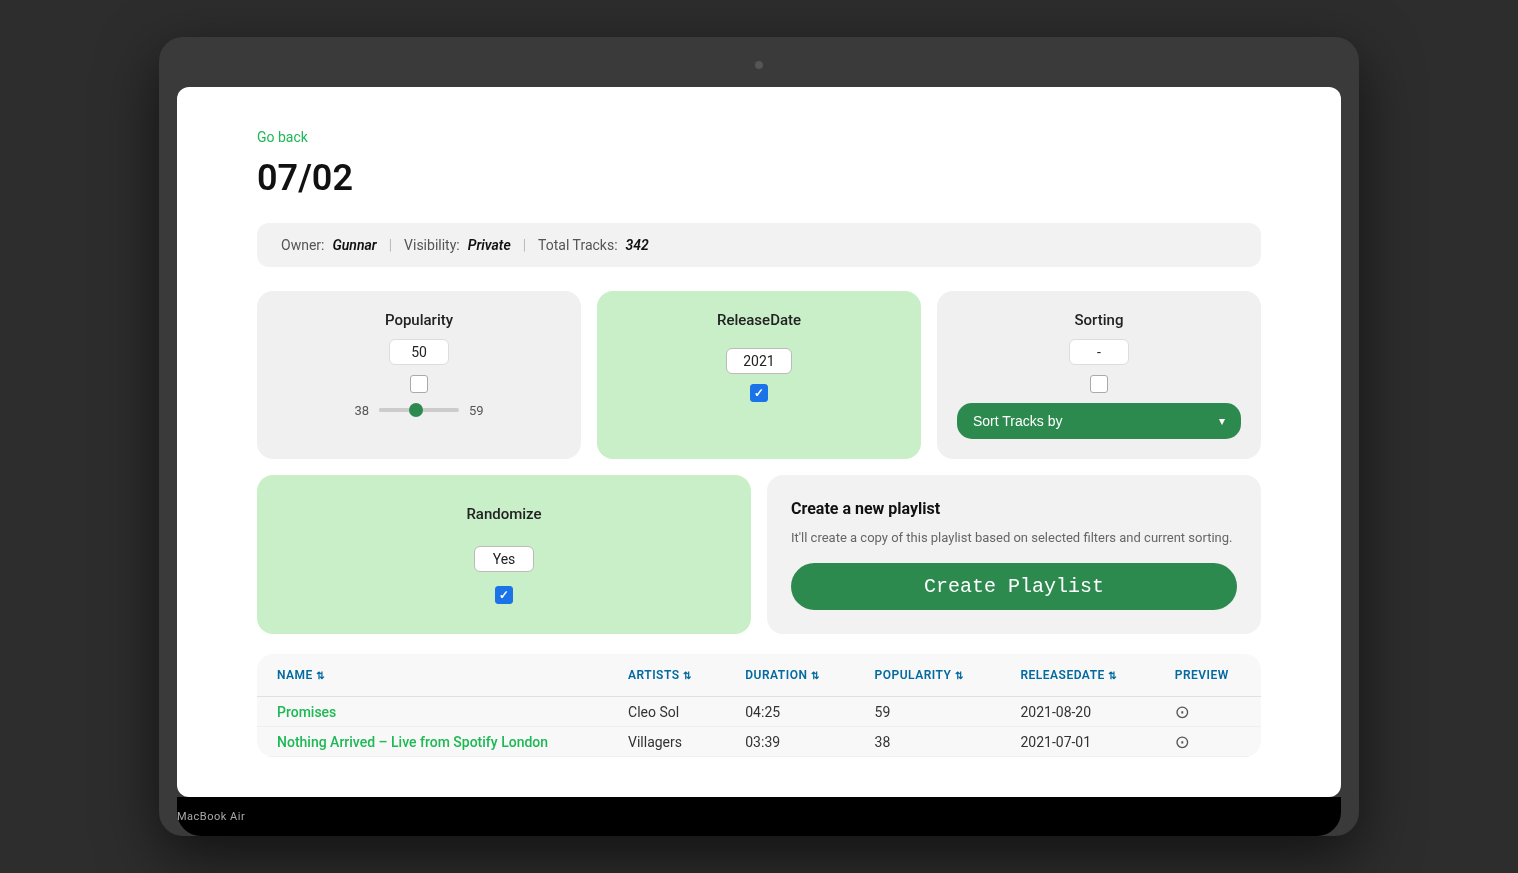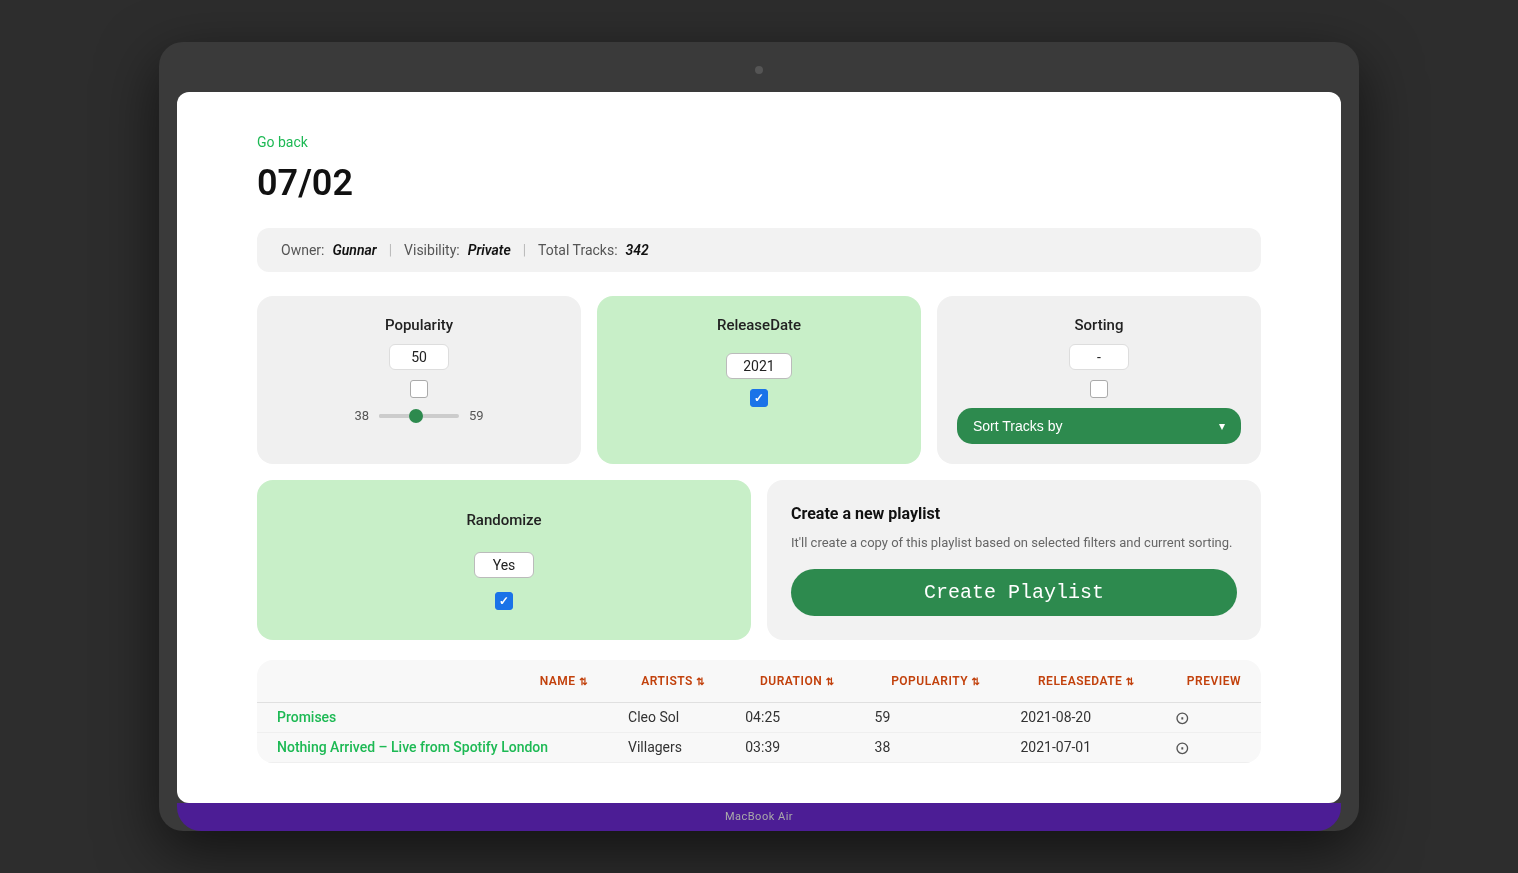--- a/index.html
+++ b/index.html
@@ -31,25 +31,24 @@
 
     .camera-dot {
       width: 8px;
       height: 8px;
       background: #555;
       border-radius: 50%;
       margin: 0 auto 8px;
     }
 
     .laptop-bottom {
-      background: #4c1d95;
-      height: 28px;
-      display: flex;
-      align-items: center;
-      justify-content: center;
+      background: #000000;
+      height: 39px;
+      display: flex;
+      align-items: center;
       border-radius: 0 0 24px 24px;
     }
 
     .laptop-bottom-text {
       color: #aaa;
       font-size: 11px;
       letter-spacing: 0.5px;
     }
 
     .page-content {
@@ -273,22 +272,22 @@
     }
 
     thead tr {
       border-bottom: 1px solid #e0e0e0;
     }
 
     thead th {
       padding: 14px 20px;
       font-size: 12px;
       font-weight: 600;
-      color: #c2410c;
-      text-align: right;
+      color: #0369a1;
+      text-align: left;
       letter-spacing: 0.5px;
       text-transform: uppercase;
     }
 
     tbody tr {
       border-bottom: 1px solid #efefef;
     }
 
     tbody td {
       padding: 4px 20px;

